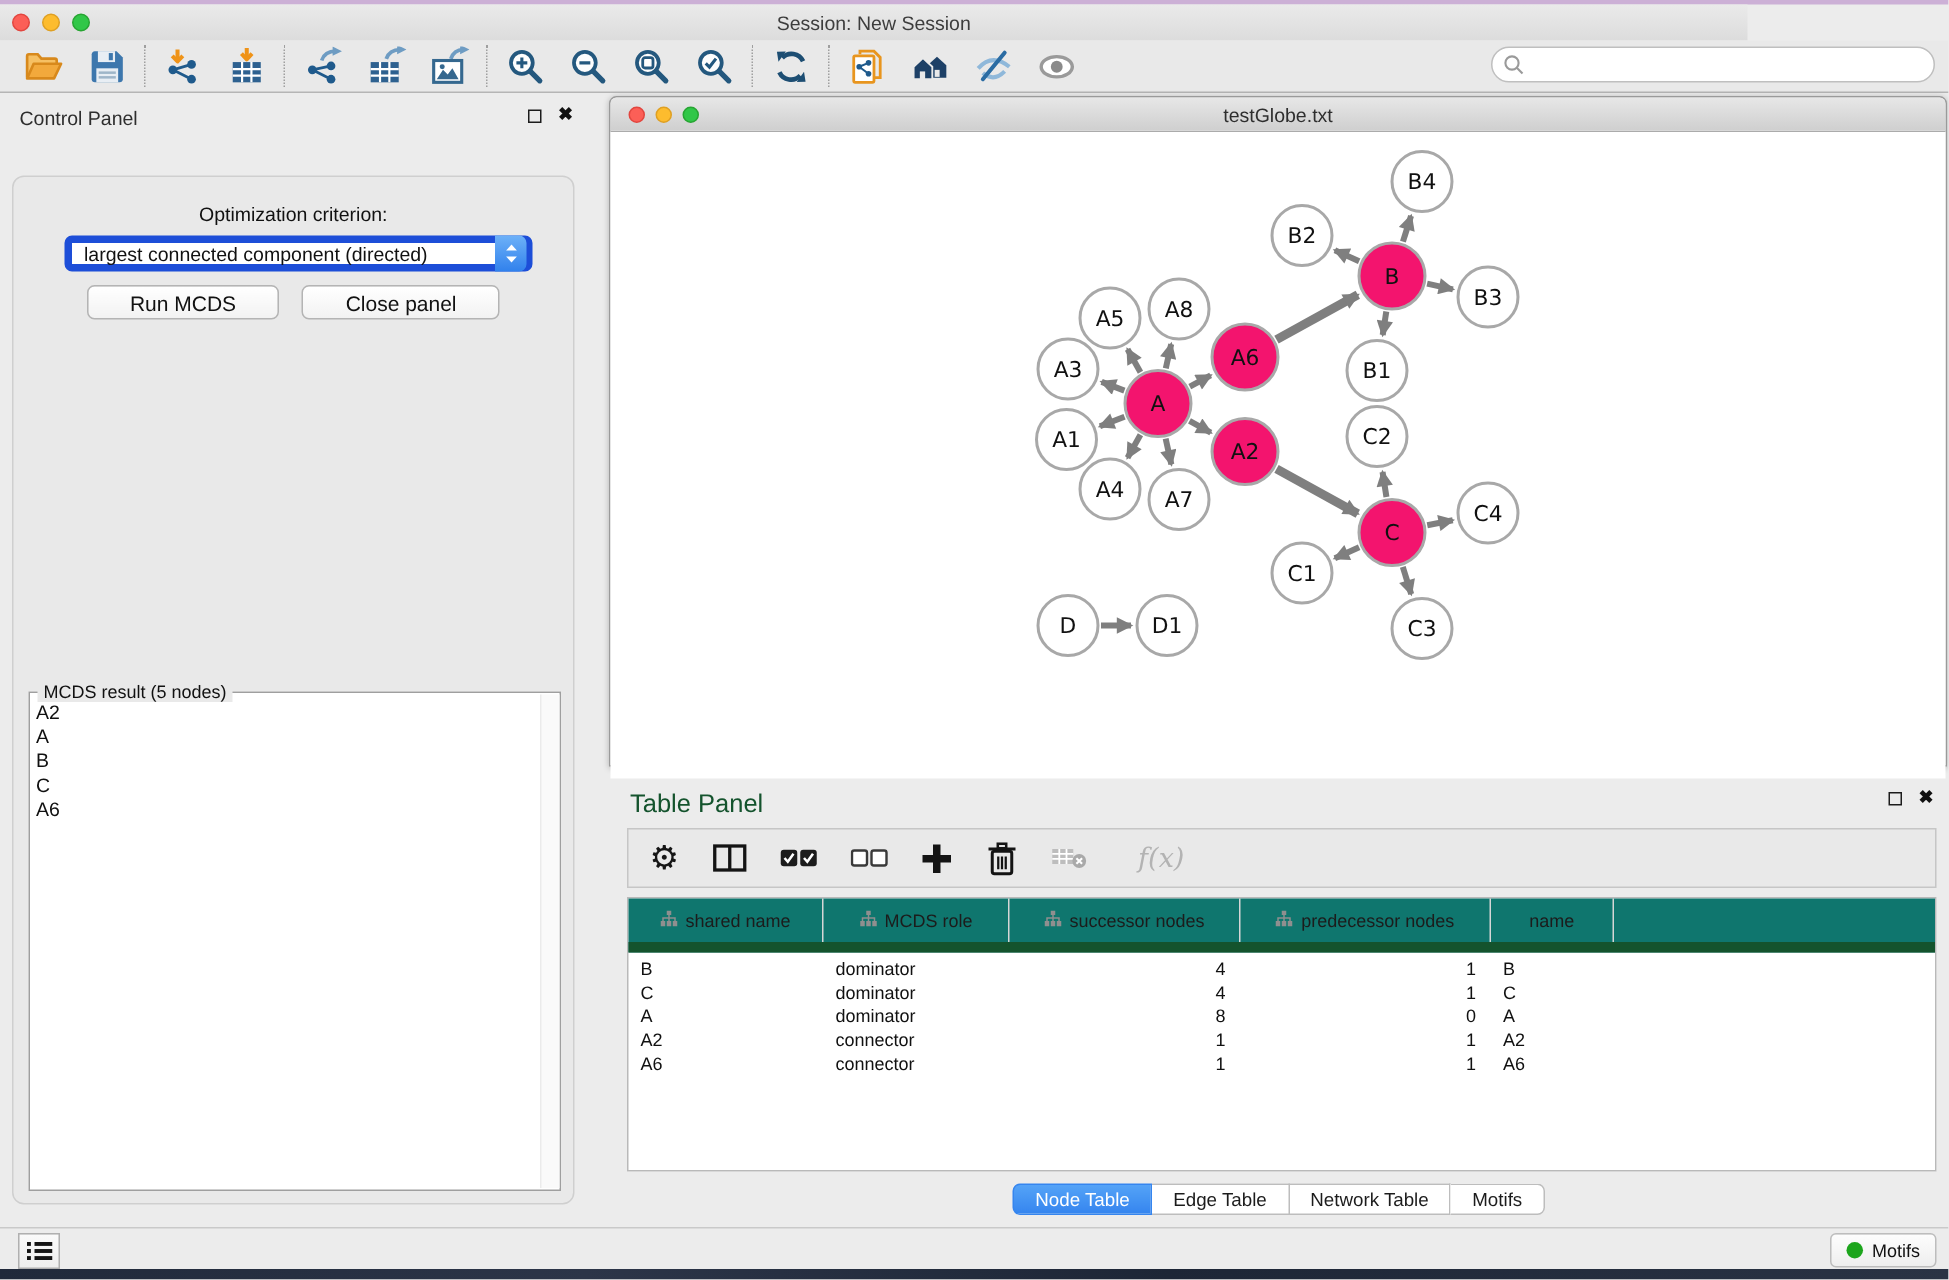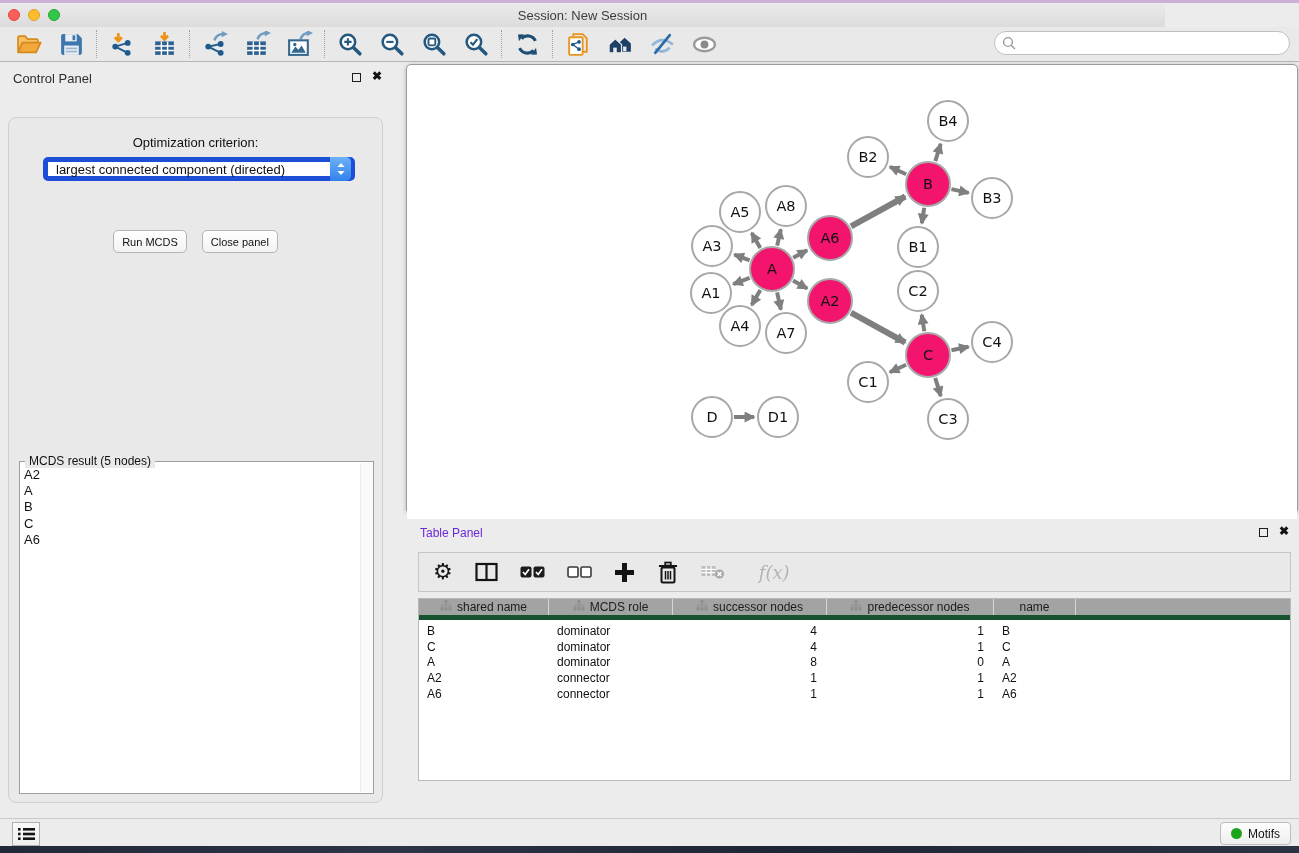--- a/index.html
+++ b/index.html
@@ -38,22 +38,22 @@
   .cp-tab.active { background:linear-gradient(#53a5f6,#2f7fe9); color:#fff; border-color:#2f7fe9; }
   .cp-body { position:absolute; left:8px; top:55px; width:375px; height:686px; background:#e9e9e9;
              border:1px solid #cfcfcf; border-radius:8px; }
   .opt-label { position:absolute; left:0; width:100%; top:17px; text-align:center; font-size:13px; color:#111; }
   .dropdown { position:absolute; left:34px; top:39px; width:312px; height:24px; background:#fff;
               border:5px solid #1d4ed8; border-radius:5px; display:flex; align-items:center; }
   .dd-text { flex:1; font-size:13px; color:#111; padding-left:8px; white-space:nowrap; }
   .dd-step { width:21px; height:24px; margin-right:-1px; background:linear-gradient(#6db1f8,#3181ec);
              border-radius:0 5px 5px 0; display:flex; align-items:center; justify-content:center; }
   .cp-btns { position:absolute; left:0; top:72px; width:100%; display:flex; justify-content:center; gap:15px; }
-  .mac-btn { height:23px; padding:0 8px; font-size:11px; color:#111; background:linear-gradient(#ffffff,#f2f2f2);
-             border:1px solid #b4b4b4; border-radius:5px; font-family:"Liberation Sans",sans-serif;margin-top:40px; }
+  .mac-btn { height:23px; padding:0 28px; font-size:14px; color:#111; background:linear-gradient(#ffffff,#f2f2f2);
+             border:1px solid #b4b4b4; border-radius:5px; font-family:"Liberation Sans",sans-serif; }
   .mcds-box { position:absolute; left:10px; top:343px; width:355px; height:333px; background:#fff;
               border:1px solid #9f9f9f; }
   .mcds-legend { position:absolute; left:5px; top:-8px; background:#e9e9e9; padding:0 4px; font-size:12px; color:#111; }
   .mcds-list { position:absolute; left:0; top:5px; right:14px; bottom:0; padding-left:4px;
                font-size:13px; color:#111; line-height:16.2px; overflow:hidden; }
   .mcds-scroll { position:absolute; right:0; top:1px; bottom:1px; width:13px; background:#fafafa; border-left:1px solid #ebebeb; }
 
   
   .net-win { position:absolute; left:406px; top:64px; width:892px; height:447px;
              border:1px solid #9a9a9a; border-radius:5px 5px 0 0; background:#fff;
@@ -63,30 +63,30 @@
   .net-lights { position:absolute; left:12px; top:6px; display:flex; gap:7px; }
   .light.sm { width:11px; height:11px; }
   .net-title { position:absolute; left:0; right:0; top:4px; text-align:center; font-size:13px; color:#2e2e2e; }
   .net-canvas { position:absolute; left:0; top:23px; width:890px; height:454px; background:#fff; }
   #graph-svg { position:absolute; left:0; top:0; }
   #graph-svg text { font-family:"DejaVu Sans",sans-serif; }
   .resize-grip { position:absolute; right:2px; bottom:2px; }
 
   
   .table-region { position:absolute; left:406px; top:519px; width:893px; height:299px; background:#ececec; }
-  .tp-title { position:absolute; left:14px; top:7px; font-size:12px; color:#6d28d9; }
+  .tp-title { position:absolute; left:14px; top:7px; font-size:17px; color:#14532d; }
   .tp-float { position:absolute; right:31px; top:9px; width:9px; height:9px; border:1.5px solid #1c1c1c; }
   .tp-close { position:absolute; right:10px; top:5px; font-size:12px; font-weight:bold; color:#111; }
   .tbl-toolbar { position:absolute; left:12px; top:33px; width:873px; height:40px; background:#e9e9e9;
                  border:1px solid #c6c6c6; display:flex; align-items:center; padding-left:14px; gap:22px; }
   .tt-btn { display:flex; align-items:center; justify-content:center; }
   .gear-glyph { font-size:22px; color:#161616; line-height:20px; }
   .fx { font-family:"DejaVu Serif",serif; font-style:italic; font-size:18px; color:#b3b3b3;margin-left:12px; }
   .tbl-box { position:absolute; left:12px; top:79px; width:873px; height:183px; background:#fff; border:1px solid #b9b9b9; }
-  .tbl-header { display:flex; height:21px; background:#a3a3a3; border-bottom:5px solid #14532d; }
+  .tbl-header { display:flex; height:36px; background:#0f766e; border-bottom:7px solid #14532d; }
   .th { display:flex; align-items:center; justify-content:center; gap:5px; font-size:12px; color:#1c1c1c;
         border-right:1px solid #d6d6d6; height:100%; }
   .th-fill { flex:1; }
   .tbl-body { padding-top:3px; }
   .tr { display:flex; height:15.7px; align-items:center; }
   .td { font-size:12px; color:#111; padding:0 10px 0 8px; overflow:hidden; white-space:nowrap; }
   .tbl-tabs { position:absolute; left:0; width:100%; top:270px; display:flex; justify-content:center; }
   .btab { height:21px; padding:3px 14px 0; font-size:12.5px; color:#1c1c1c; background:#fff;
           border:1px solid #bdbdbd; border-left:none; }
   .btab:first-child { border-left:1px solid #bdbdbd; border-radius:5px 0 0 5px; }
@@ -311,20 +311,28 @@
           <div>B</div>
           <div>C</div>
           <div>A6</div>
         </div>
       <div class="mcds-scroll"></div>
     </div>
   </div>
 </div>
 
 <div class="net-win">
+  <div class="net-titlebar">
+    <div class="net-lights">
+      <span class="light red sm"></span>
+      <span class="light yellow sm"></span>
+      <span class="light green sm"></span>
+    </div>
+    <div class="net-title">testGlobe.txt</div>
+  </div>
   <div class="net-canvas">
     <svg id="graph-svg" width="890" height="423" viewBox="0 0 890 423">
       <defs>
         <marker id="arrowhead" viewBox="0 0 10 10" refX="8.6" refY="5" markerWidth="13" markerHeight="11" orient="auto" markerUnits="userSpaceOnUse">
           <path d="M0 0L10 5 0 10z" fill="#7f7f7f"></path>
         </marker>
       </defs>
     <line x1="353.3" y1="160.1" x2="344.7" y2="144.9" stroke="#7f7f7f" stroke-width="4" marker-end="url(#arrowhead)"></line>
         <line x1="370.2" y1="157.6" x2="373.8" y2="141.4" stroke="#7f7f7f" stroke-width="4" marker-end="url(#arrowhead)"></line>
         <line x1="342.6" y1="172.4" x2="327.4" y2="166.6" stroke="#7f7f7f" stroke-width="4" marker-end="url(#arrowhead)"></line>
@@ -541,20 +549,26 @@
         <div class="tr">
           <div class="td" style="width: 130px; text-align: left;">A6</div>
           <div class="td" style="width: 124px; text-align: left;">connector</div>
           <div class="td" style="width: 154px; text-align: right;">1</div>
           <div class="td" style="width: 167px; text-align: right;">1</div>
           <div class="td" style="width: 82px; text-align: left;">A6</div>
         </div>
       </div>
   </div>
 
+  <div id="tbl-tabs" class="tbl-tabs">
+      <div class="btab active">Node Table</div>
+      <div class="btab">Edge Table</div>
+      <div class="btab">Network Table</div>
+      <div class="btab">Motifs</div>
+    </div>
 </div>
 
 <div class="statusbar">
   <span class="list-btn">
     <svg width="17" height="14" viewBox="0 0 17 14">
         <g fill="#141414">
           <rect x="0" y="1" width="2.6" height="2.6"></rect>
           <rect x="5" y="1" width="12" height="2.6"></rect>
           <rect x="0" y="5.7" width="2.6" height="2.6"></rect>
           <rect x="5" y="5.7" width="12" height="2.6"></rect>

